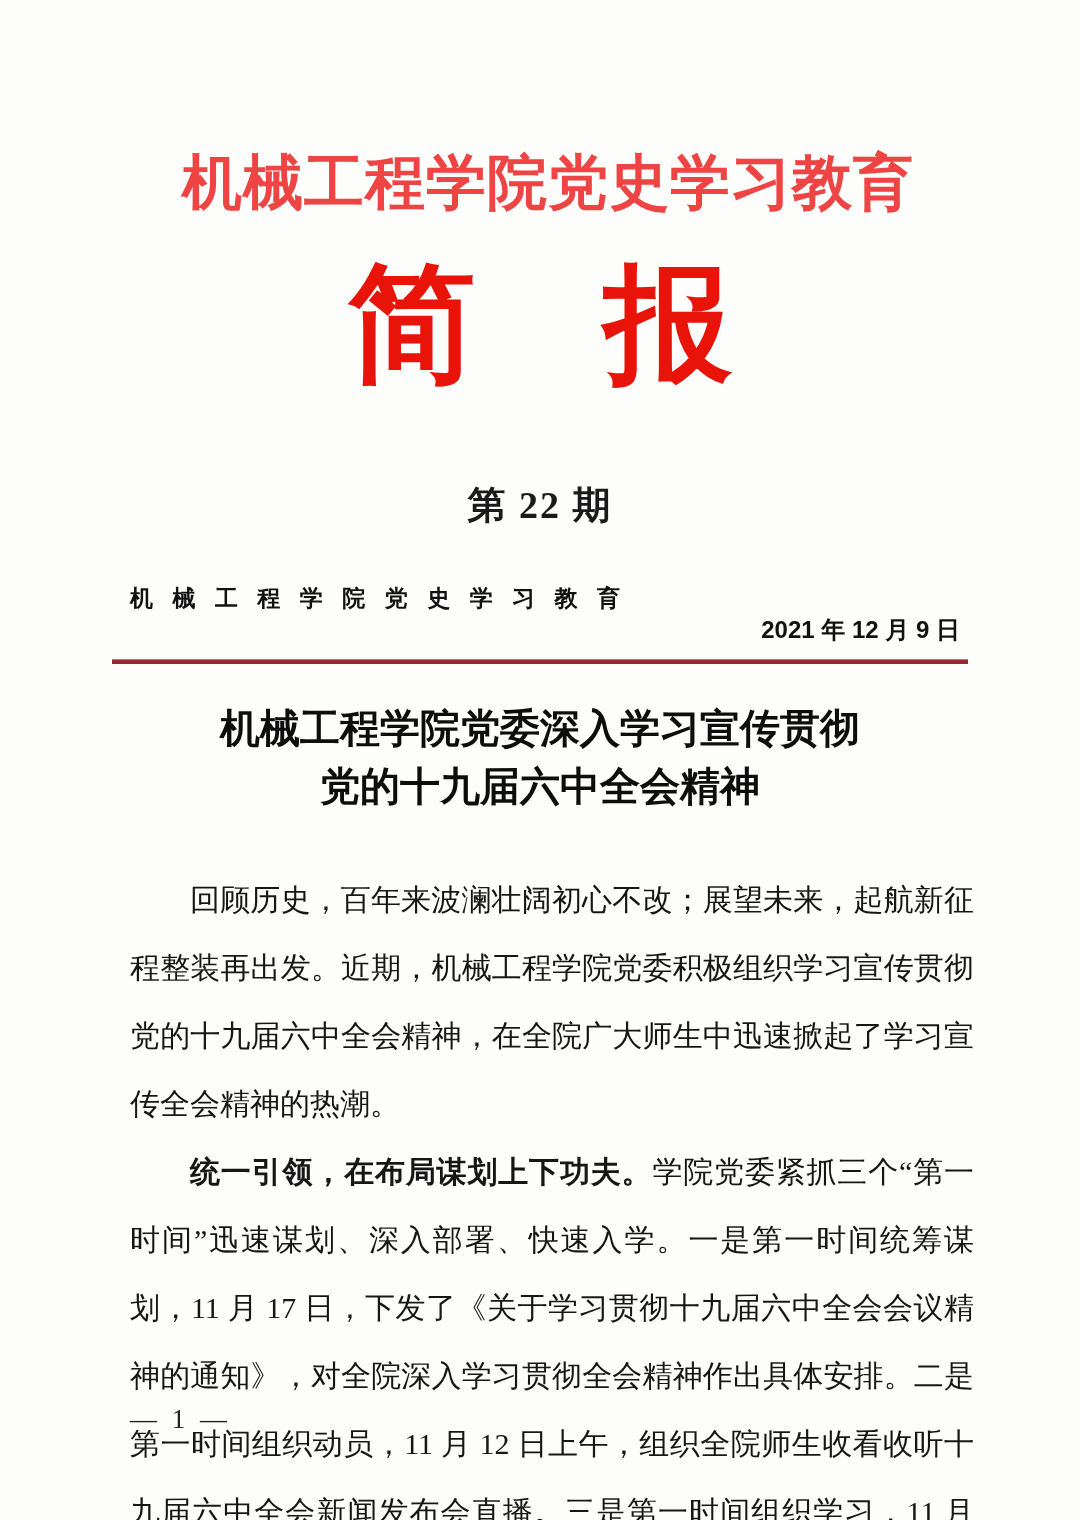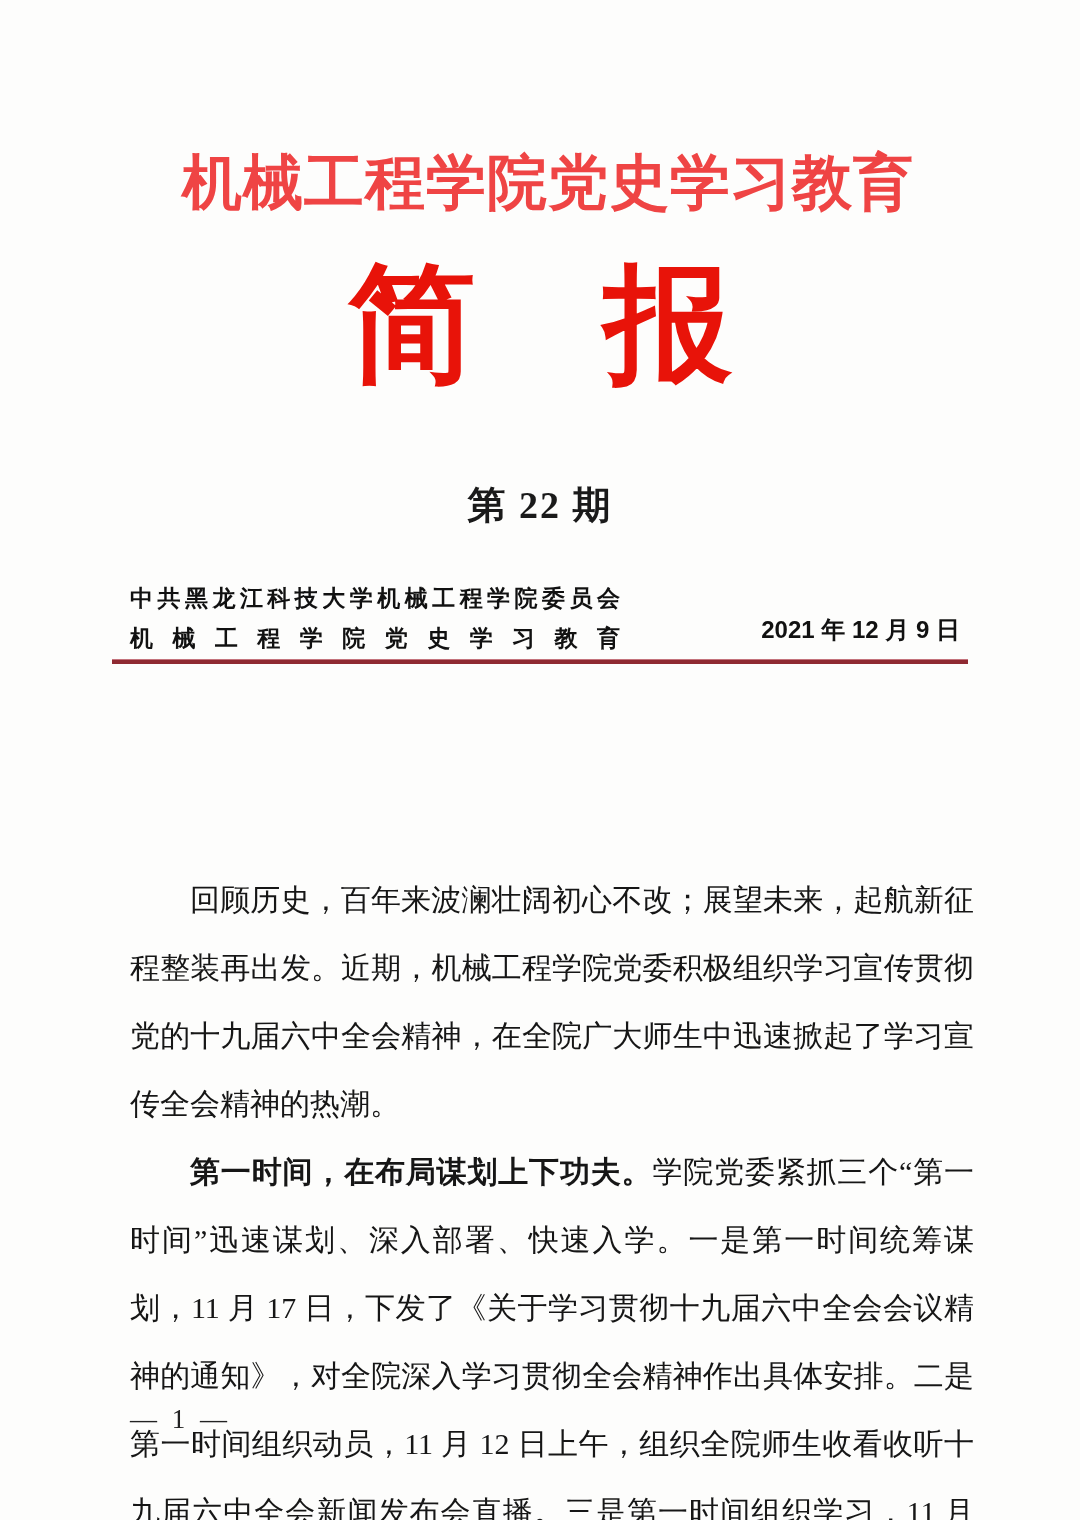--- a/index.html
+++ b/index.html
@@ -132,29 +132,32 @@
 
 <div class="page">
 
   <div class="masthead-title" style="color: #ef4444; padding-left: 8px;">机械工程学院党史学习教育</div>
 
   <div class="brief-title" style="color: rgb(232, 19, 9);">简　报</div>
 
   <div class="issue-line">第 22 期</div>
 
   <div class="publisher">
-    <span class="just-line">中共黑龙江科技大学机械工程学院委员会</span>
     <span class="just-line">机械工程学院党史学习教育</span>
   </div>
 
   <div class="issue-date">2021 年 12 月 9 日</div>
 
   <div class="red-rule" style="background: rgb(143, 42, 50);"></div>
 
+  <div class="article-heading">
+    <div>机械工程学院党委深入学习宣传贯彻</div>
+    <div>党的十九届六中全会精神</div>
+  </div>
 
   <div class="article-body">
     <p><span class="lead"></span><span>回顾历史，百年来波澜壮阔初心不改；展望未来，起航新征程整装再出发。近期，机械工程学院党委积极组织学习宣传贯彻党的十九届六中全会精神，在全院广大师生中迅速掀起了学习宣传全会精神的热潮。</span></p>
-    <p><span class="lead">第一时间，在布局谋划上下功夫。</span><span>学院党委紧抓三个“第一时间”迅速谋划、深入部署、快速入学。一是第一时间统筹谋划，11 月 17 日，下发了《关于学习贯彻十九届六中全会会议精神的通知》，对全院深入学习贯彻全会精神作出具体安排。二是第一时间组织动员，11 月 12 日上午，组织全院师生收看收听十九届六中全会新闻发布会直播。三是第一时间组织学习，11 月 29 日上午，组织召开理论中心组学习会议，以上摔下、示范带动。11 月 30 日，学院党</span></p>
+    <p><span class="lead">统一引领，在布局谋划上下功夫。</span><span>学院党委紧抓三个“第一时间”迅速谋划、深入部署、快速入学。一是第一时间统筹谋划，11 月 17 日，下发了《关于学习贯彻十九届六中全会会议精神的通知》，对全院深入学习贯彻全会精神作出具体安排。二是第一时间组织动员，11 月 12 日上午，组织全院师生收看收听十九届六中全会新闻发布会直播。三是第一时间组织学习，11 月 29 日上午，组织召开理论中心组学习会议，以上摔下、示范带动。11 月 30 日，学院党</span></p>
   </div>
 
   <div class="page-number">— 1 —</div>
 
 </div>
 
 </body></html>

